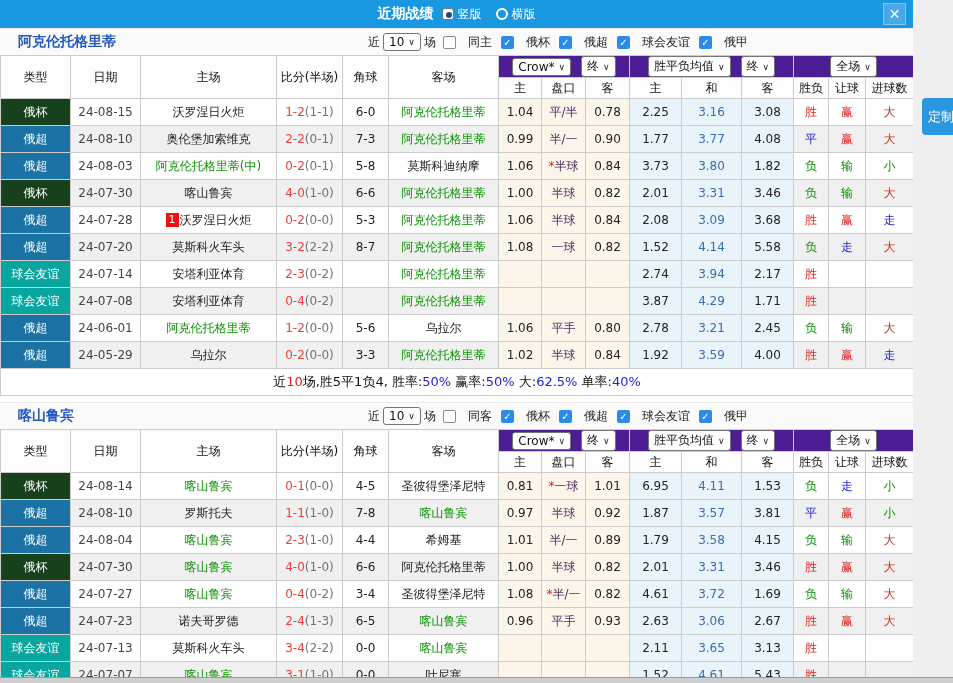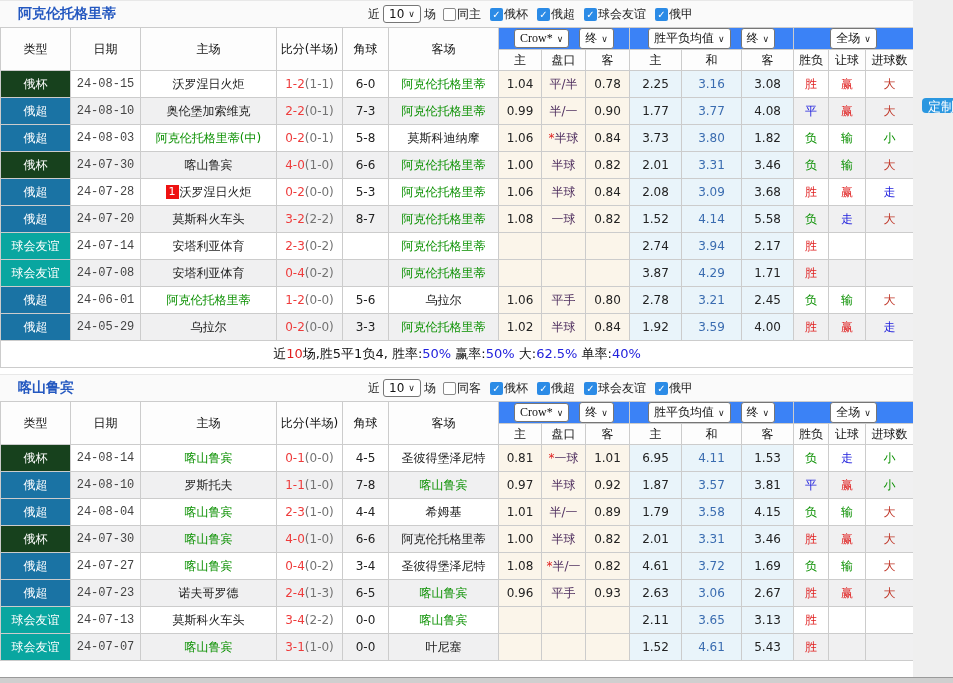--- a/index.html
+++ b/index.html
@@ -17,57 +17,73 @@
   .rdot.sel::after { content:""; position:absolute; left:3px; top:3px; width:6px; height:6px; border-radius:50%; background:#14517e; }
   .rdot.unsel { border:2px solid #fff; background:transparent; }
   .close-btn { position:absolute; right:7px; top:3px; width:23px; height:22px; background:#4aa8e8; border:1px solid #7ec6f2; color:#fff; font-weight:bold; font-size:14px; display:flex; align-items:center; justify-content:center; cursor:pointer; }
 
   
   .secbar { position:relative; height:27px; background:#fafafa; border-top:1px solid #e8e8e8; display:flex; align-items:center; }
   .team-name { color:#2458c0; font-weight:bold; font-size:14px; margin-left:18px; }
   .filters { position:absolute; left:368px; top:0; height:100%; display:flex; align-items:center; font-size:12px; color:#222; gap:3px; }
   .sel { display:inline-flex; align-items:center; gap:4px; border:1px solid #767676; border-radius:3px; background:#fff; padding:1px 5px; font-size:12px; color:#111; cursor:pointer; white-space:nowrap; }
   .sel .arr { font-size:9px; color:#222; }
-  .cb-label { display:inline-flex; align-items:center; gap:1px; cursor:pointer; margin-left:4px;justify-content:space-between; }
+  .cb-label { display:inline-flex; align-items:center; gap:12px; cursor:pointer; margin-left:4px;justify-content:space-between; }
   .cb { width:13px; height:13px; border-radius:2px; display:inline-flex; align-items:center; justify-content:center; }
   .cb.on { background:#2b8be6; color:#fff; font-size:10px; font-weight:bold; }
   .cb.off { background:#fff; border:1px solid #8a8a8a; }
 
   
   table { border-collapse:collapse; table-layout:fixed; width:913px; font-size:12px; }
   th, td { border:1px solid #ccc; text-align:center; overflow:hidden; white-space:nowrap; }
   thead th { height:21px; font-weight:normal; color:#111; background:#fdfdfd; }
-  .grp { background:#3b82f6;font-family:Liberation Serif, serif; }
+  .grp { background:#4c1d95; }
   .grp-inner { display:flex; align-items:center; justify-content:center; gap:10px; }
   tbody td { height:27px; color:#222; }
   tr.stripe td { background:#f0f0f1; }
   td.lg { color:#fff; font-size:12px; }
   td.hcell { background:#fbf5ea !important; color:#222;margin-top:40px; }
   td.acell { background:#e9f4fa !important; }
-  td.date { color:#444;font-family:Liberation Mono, monospace; }
+  td.date { color:#444; }
   .t-green { color:#0a9000; }
   .t-black { color:#222; }
   .score-m { color:#ee3b3b; }
   .score-h { color:#737373; }
   .hc-text { color:#503060; }
   .hc-star { color:#e02020; }
   .avg-d { color:#3a6cb0; }
   .c-r { color:#e02020; } .c-b { color:#2222dd; } .c-g { color:#0a9000; } .c-br { color:#c0392b; } .c-k { color:#111; }
   .badge1 { display:inline-block; background:#ee1111; color:#fff; font-size:11px; line-height:14px; padding:0 3px; margin-right:1px; vertical-align:1px; }
   td.summary { height:27px; font-size:13px; background:#fff; }
   .gap { height:6px; background:#fff; }
 
-  .customize { position:absolute; right:0; top:98px; width:31px; height:15px; background:#2a97e0; border:none; color:#fff; font-size:13px; font-family:inherit; border-radius:4px 0 0 4px; overflow:hidden; white-space:nowrap; text-align:left; padding-left:6px; cursor:pointer; }
+  .customize { position:absolute; right:0; top:98px; width:31px; height:37px; background:#2a97e0; border:none; color:#fff; font-size:13px; font-family:inherit; border-radius:4px 0 0 4px; overflow:hidden; white-space:nowrap; text-align:left; padding-left:6px; cursor:pointer; }
   .bottom-strip { position:absolute; left:0; top:677px; width:953px; height:6px; background:#cfcfcf; border-top:1px solid #9a9a9a; }
 </style>
 </head>
 <body>
 
 <div class="screen">
   <div class="popup">
+    <div class="titlebar">
+      <span class="title-text">近期战绩</span>
+      <div class="radio-group">
+        <span class="radio">
+          <span class="rdot sel"></span>
+          <span>竖版</span>
+        </span>
+        <span class="radio">
+          <span class="rdot unsel"></span>
+          <span>横版</span>
+        </span>
+      </div>
+      <div class="close-btn">
+        <span>✕</span>
+      </div>
+    </div>
     <div id="sections">
         <div class="section">
           <div class="secbar">
             <span class="team-name">阿克伦托格里蒂</span>
             <div class="filters">
               <span>近</span>
               <span class="sel">
                 <span class="sel-t">10</span>
                 <span class="arr">∨</span>
               </span>

